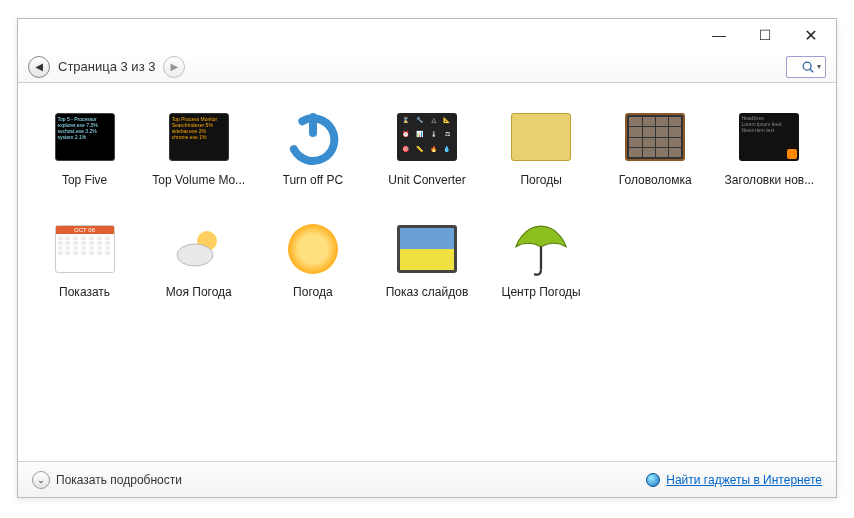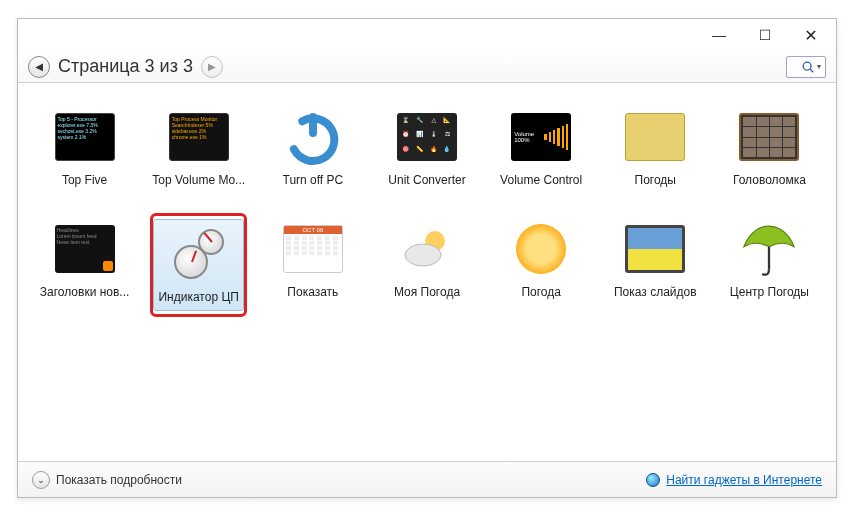--- a/index.html
+++ b/index.html
@@ -56,21 +56,21 @@
       border: 1px solid #888;
       background: linear-gradient(#fff, #e4e4e4);
       display: flex;
       align-items: center;
       justify-content: center;
       font-size: 10px;
       color: #333;
       cursor: pointer;
     }
     .nav-arrow.disabled { opacity: 0.5; cursor: default; }
-    .page-label { font-size: 18px; color: #333; }
+    .page-label { font-size: 13px; color: #333; }
     .navbar-spacer { flex: 1; }
     .search-box {
       width: 40px;
       height: 22px;
       border: 1px solid #a0a0d0;
       border-radius: 2px;
       display: flex;
       align-items: center;
       justify-content: flex-end;
       padding: 0 4px;
@@ -271,34 +271,20 @@
               <div>⚖</div>
               <div>🎯</div>
               <div>📏</div>
               <div>🔥</div>
               <div>💧</div>
             </div>
         </div>
         <span class="gadget-label">Unit Converter</span>
       </div>
 
-      <div class="gadget">
-        <div class="gadget-icon">
-          <div class="ico-rect volctrl">
-            <span style="color:#fff;font-size:6px">Volume 100%</span>
-            <div class="volbar" style="height:6px"></div>
-              <div class="volbar" style="height:10px"></div>
-              <div class="volbar" style="height:14px"></div>
-              <div class="volbar" style="height:18px"></div>
-              <div class="volbar" style="height:22px"></div>
-              <div class="volbar" style="height:26px"></div>
-          </div>
-        </div>
-        <span class="gadget-label">Volume Control</span>
-      </div>
 
 
       <div class="gadget">
         <div class="gadget-icon">
           <div class="ico-rect currency"></div>
         </div>
         <span class="gadget-label">Погоды</span>
       </div>
 
       <div class="gadget">
@@ -325,35 +311,20 @@
         <span class="gadget-label">Головоломка</span>
       </div>
 
       <div class="gadget">
         <div class="gadget-icon">
           <div class="ico-rect rss">Headlines<br>Lorem ipsum feed<br>News item text<div class="rss-icon"></div></div>
         </div>
         <span class="gadget-label">Заголовки нов...</span>
       </div>
 
-      <div class="gadget selected">
-        <div class="sel-inner">
-          <div class="gadget-icon">
-            <div class="cpu-gauge">
-                <div class="gauge2">
-                  <div class="needle"></div>
-                </div>
-                <div class="gauge1">
-                  <div class="needle" style="transform:rotate(20deg)"></div>
-                </div>
-              </div>
-          </div>
-          <span class="gadget-label">Индикатор ЦП</span>
-        </div>
-      </div>
 
       <div class="gadget">
         <div class="gadget-icon">
           <div class="ico-rect calendar">
               <div class="cal-head">OCT 06</div>
               <div class="cal-grid">
                 <div></div>
                 <div></div>
                 <div></div>
                 <div></div>

